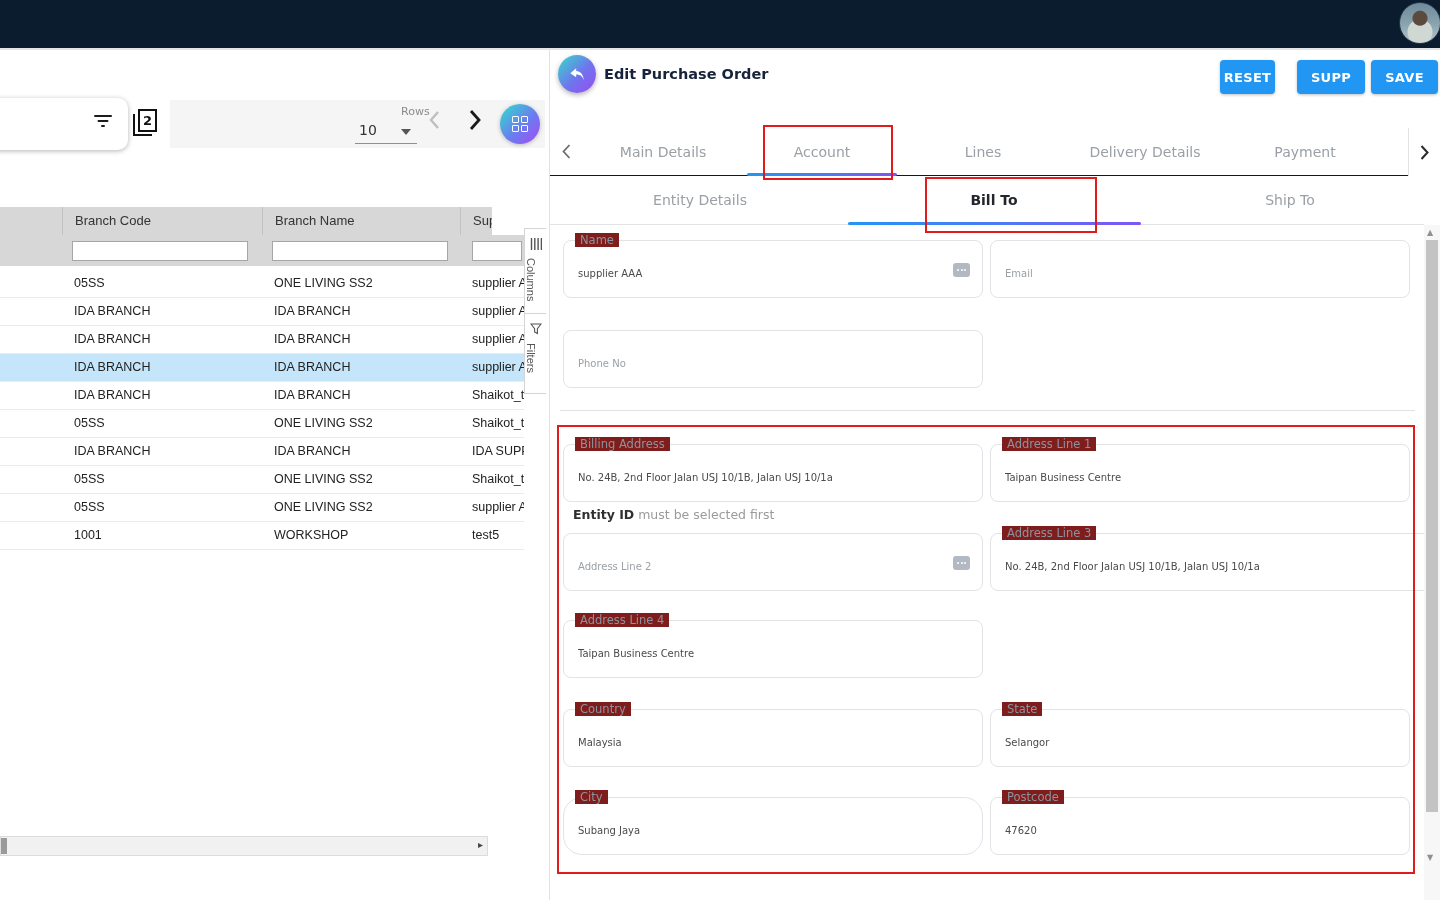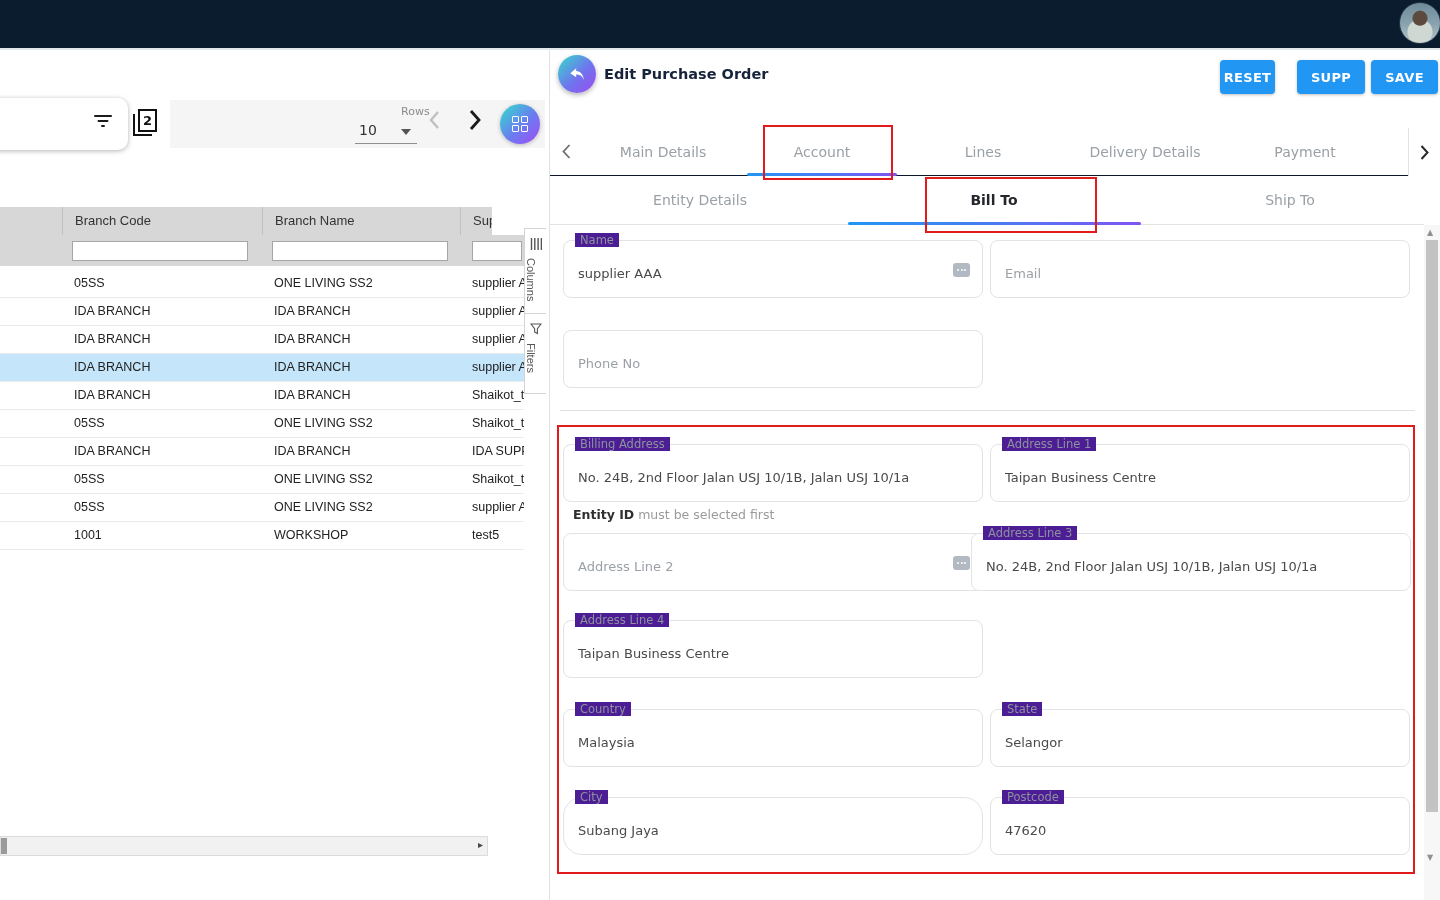--- a/index.html
+++ b/index.html
@@ -92,23 +92,23 @@
     border-left:1px solid #e3e3e3; display:flex; align-items:center; justify-content:center; }
   .underline { position:absolute; height:3px; border-radius:2px;
     background:linear-gradient(90deg,#2196f3 0%,#4f79f2 55%,#8153f4 100%); }
   .subtabbar { left:0; top:126px; width:874px; height:49px; border-bottom:1px solid #e3e3e3; }
   .subtab { position:absolute; top:0; width:170px; height:49px; line-height:49px; text-align:center;
     font-size:14px; color:#9aa0a6; cursor:pointer; white-space:nowrap; }
   .subtab.active { color:#23262b; font-weight:600; }
 
   
   .field { position:absolute; height:58px; border:1px solid #e1e3e6; border-radius:8px; background:#fff; }
-  .flabel { position:absolute; top:-8px; left:11px; background:#4c1d95; padding:0 5px; font-size:11.5px; color:#8d939c; }
+  .flabel { position:absolute; top:-8px; left:11px; background:#7f1d1d; padding:0 5px; font-size:11.5px; color:#8d939c; }
   .finput { position:absolute; left:0; top:0; width:100%; height:100%; border:none; outline:none; background:transparent;
-    padding:8px 34px 0 14px; font-size:13px; color:#4a4a4a; font-family:"DejaVu Sans",sans-serif; }
+    padding:8px 34px 0 14px; font-size:10px; color:#4a4a4a; font-family:"DejaVu Sans",sans-serif; }
   .finput::placeholder { color:#9aa0a6; opacity:1; }
   .chip { position:absolute; right:12px; top:22px; width:17px; height:14px; background:#b3b9c3; border-radius:3px;
     display:flex; align-items:center; justify-content:center; gap:1.5px; cursor:pointer; }
   .chip i { width:2px; height:2px; background:#fff; border-radius:50%; display:block; }
   .helper { position:absolute; left:23px; top:457px; font-size:12.5px; color:#9b9b9b; }
   .helper b { color:#2f2f2f; font-weight:bold; }
   .form-divider { left:10px; top:360px; width:855px; height:1px; background:#e1e1e1; }
 
   
   .vscroll { left:874px; top:175px; width:16px; height:705px; background:#f7f7f7; }
@@ -342,21 +342,21 @@
     </div>
 
     <div class="field" style="left:13px;top:483px;width:420px;">
       <input class="finput" placeholder="Address Line 2" style="">
       <span class="chip">
           <i></i>
           <i></i>
           <i></i>
         </span>
     </div>
-    <div class="field" style="left:421px;top:483px;width:440px;">
+    <div class="field" style="left:440px;top:483px;width:440px;">
       <span class="flabel">Address Line 3</span>
       <input class="finput" style="padding-right: 10px;" value="No. 24B, 2nd Floor Jalan USJ 10/1B, Jalan USJ 10/1a">
     </div>
 
     <div class="field" style="left:13px;top:570px;width:420px;">
       <span class="flabel">Address Line 4</span>
       <input class="finput" value="Taipan Business Centre" style="">
     </div>
 
     <div class="field" style="left:13px;top:659px;width:420px;">

